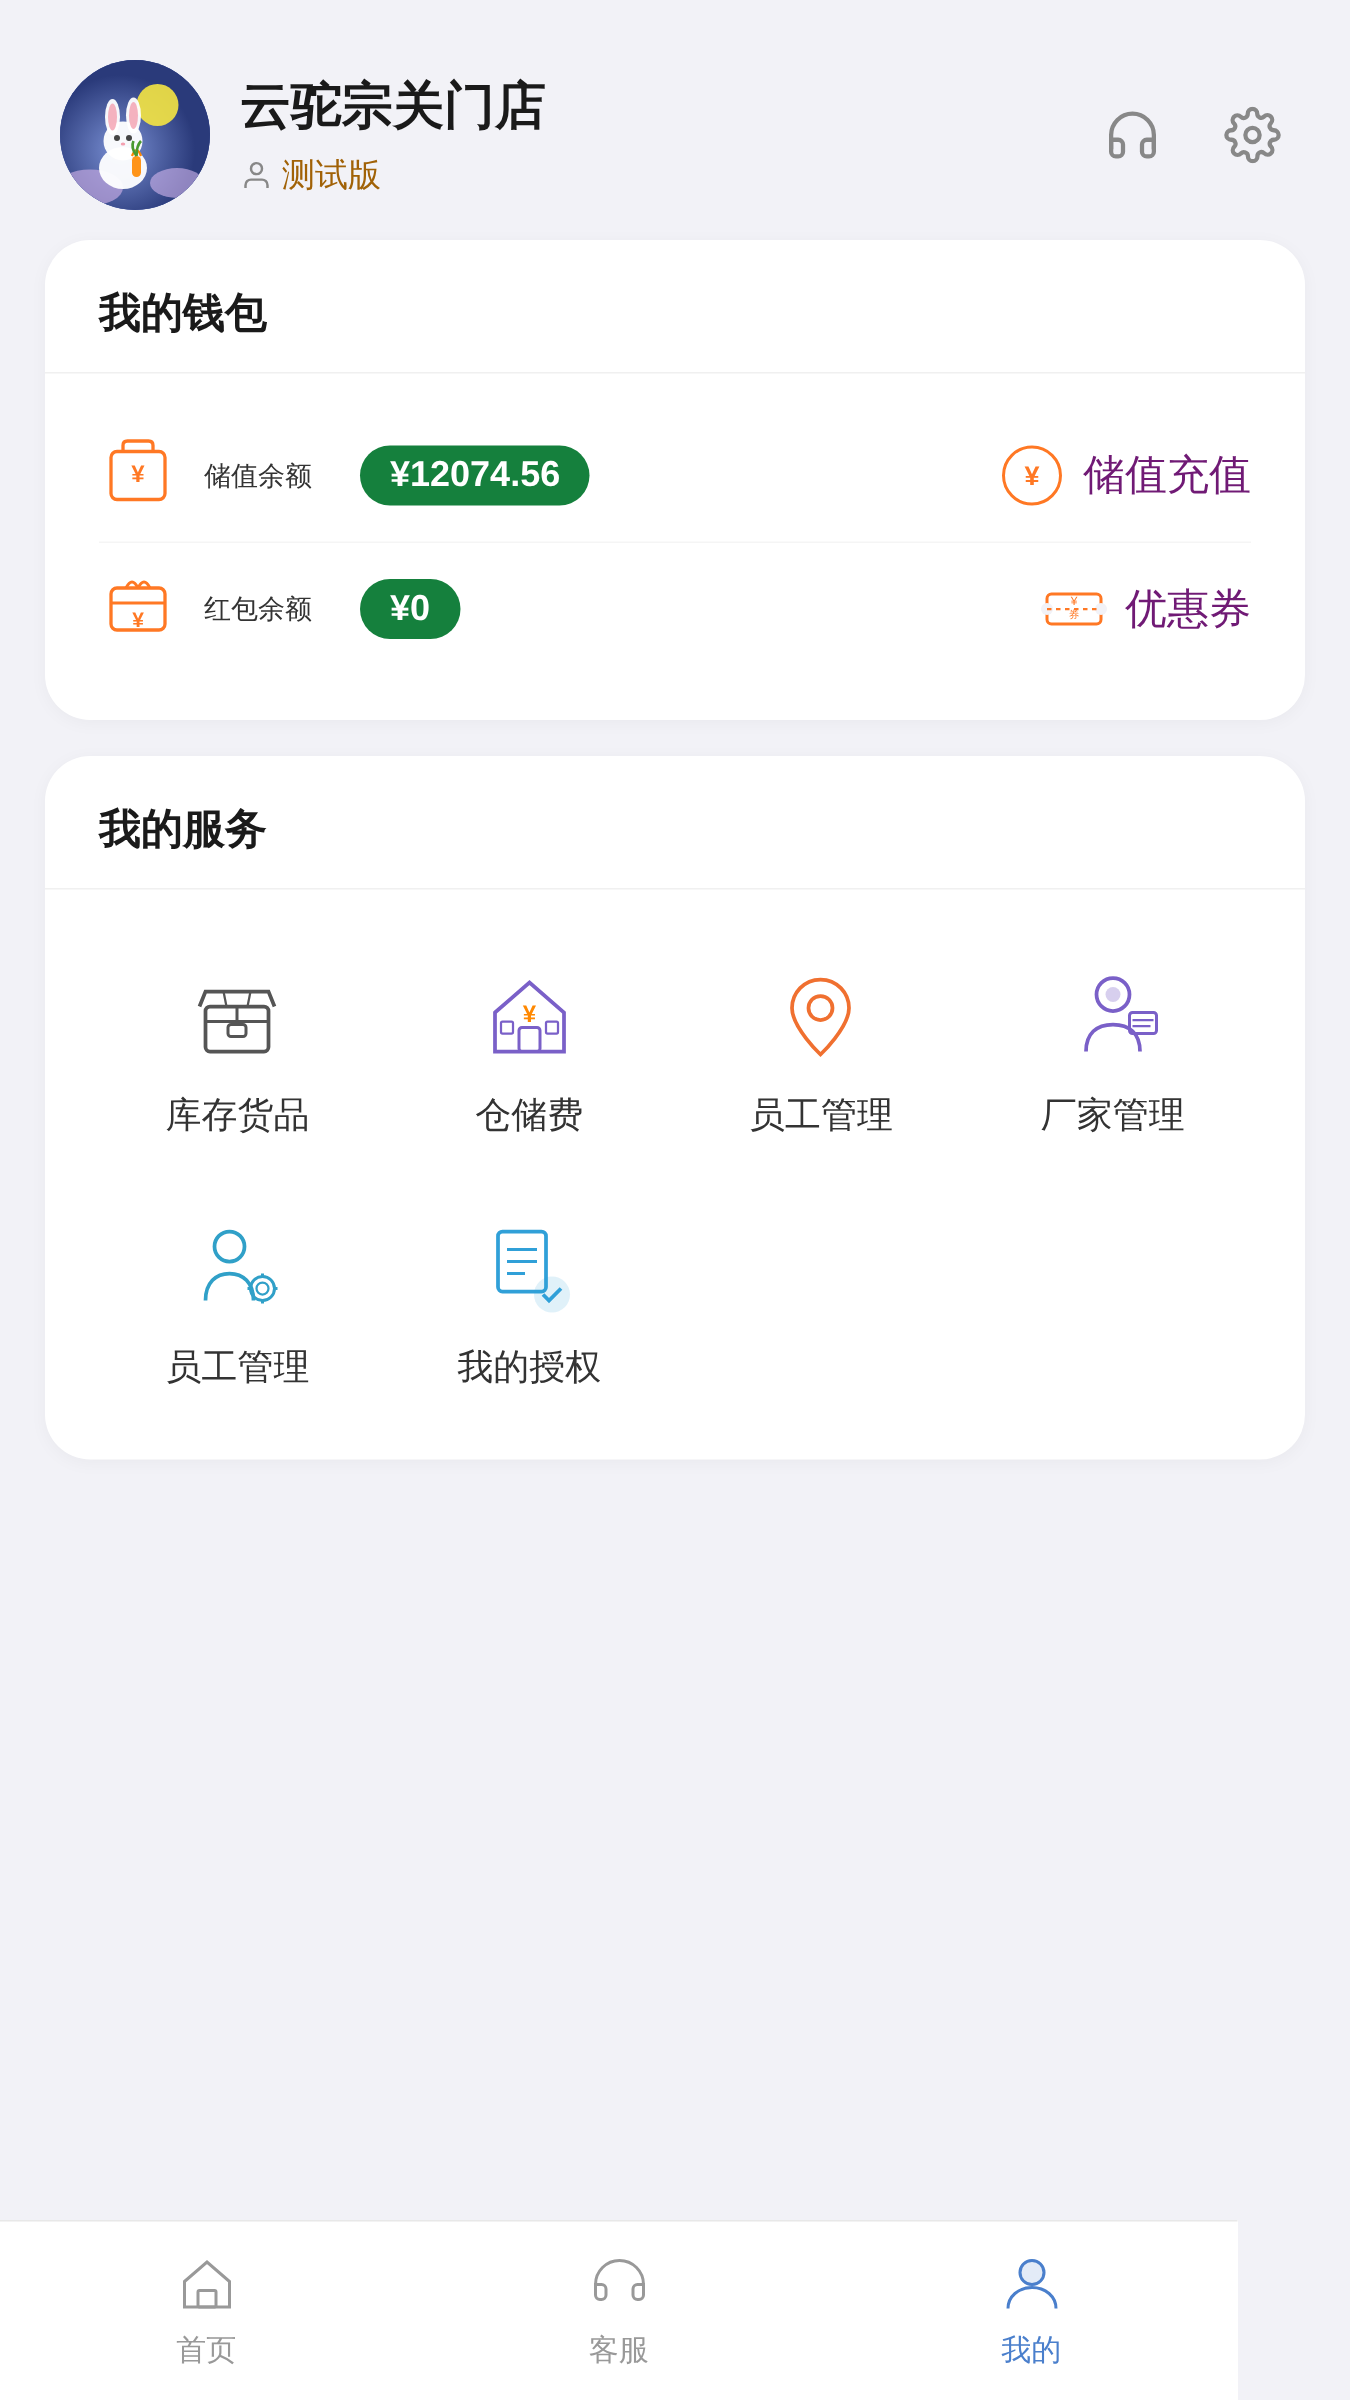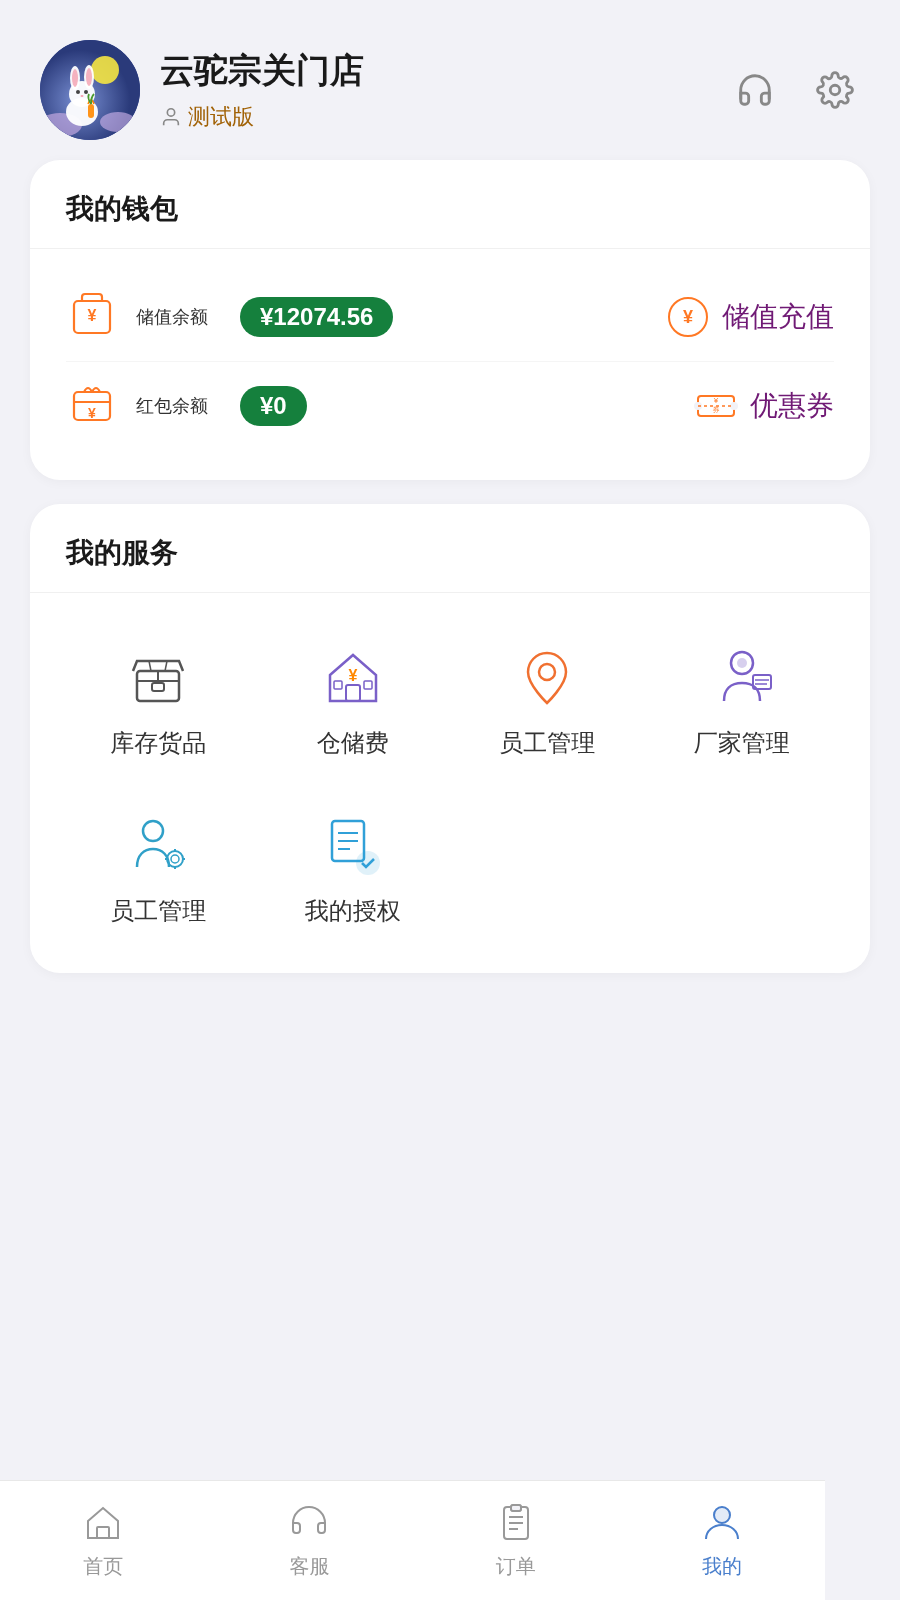--- a/index.html
+++ b/index.html
@@ -485,34 +485,20 @@
     <div class="nav-icon">
       <svg viewBox="0 0 40 40" fill="none" stroke="#999" stroke-width="2">
         <path d="M4 26v-6a16 16 0 0 1 32 0v6"></path>
         <path d="M36 27a3 3 0 0 1-3 3h-1a3 3 0 0 1-3-3v-4a3 3 0 0 1 3-3h4z"></path>
         <path d="M4 27a3 3 0 0 0 3 3h1a3 3 0 0 0 3-3v-4a3 3 0 0 0-3-3H4z"></path>
       </svg>
     </div>
     <span class="nav-label">客服</span>
   </div>
 
-  <div class="nav-item">
-    <div class="nav-icon">
-      <svg viewBox="0 0 40 40" fill="none" stroke="#999" stroke-width="2">
-        <rect x="8" y="4" width="24" height="32" rx="3"></rect>
-        <line x1="13" y1="14" x2="27" y2="14"></line>
-        <line x1="13" y1="20" x2="27" y2="20"></line>
-        <line x1="13" y1="26" x2="22" y2="26"></line>
-
-        <rect x="15" y="2" width="10" height="6" rx="2" fill="#f2f2f7"></rect>
-        <rect x="15" y="2" width="10" height="6" rx="2" stroke="#999" stroke-width="1.5"></rect>
-      </svg>
-    </div>
-    <span class="nav-label">订单</span>
-  </div>
 
   <div class="nav-item">
     <div class="nav-icon active">
       <svg viewBox="0 0 40 40" fill="none" stroke="#4a7fcc" stroke-width="2">
         <circle cx="20" cy="12" r="8"></circle>
         <path d="M4 36 C4 28 11 22 20 22 C29 22 36 28 36 36"></path>
 
         <circle cx="20" cy="12" r="8" fill="#4a7fcc" opacity="0.15"></circle>
       </svg>
     </div>

